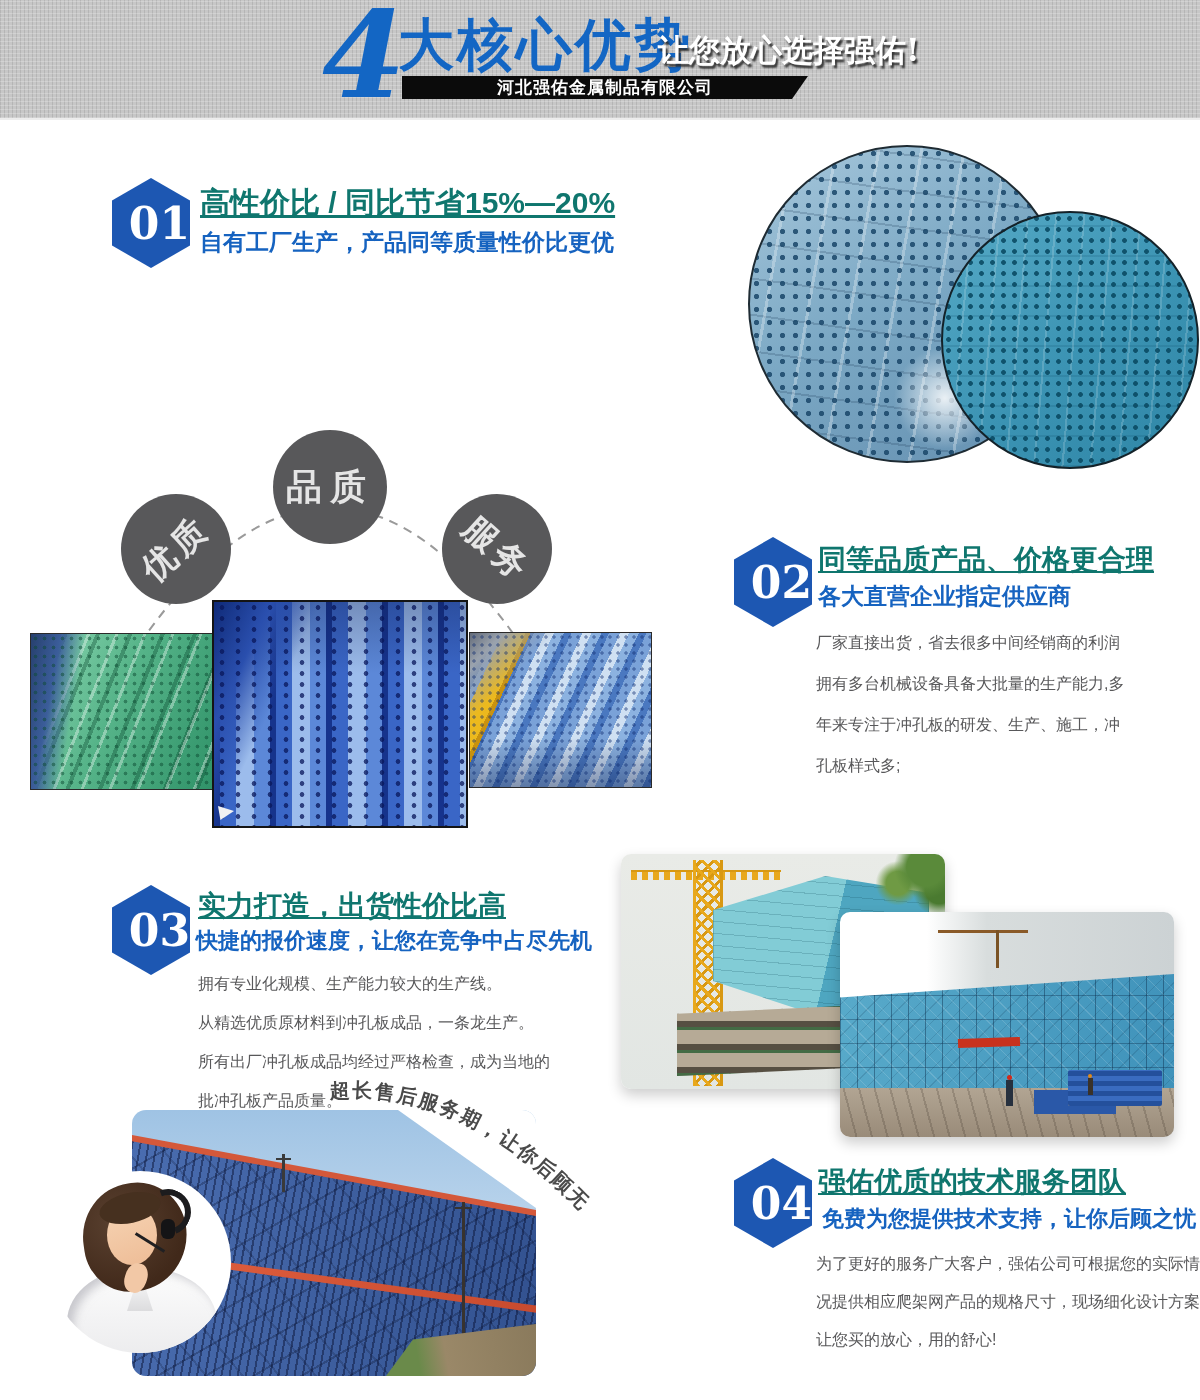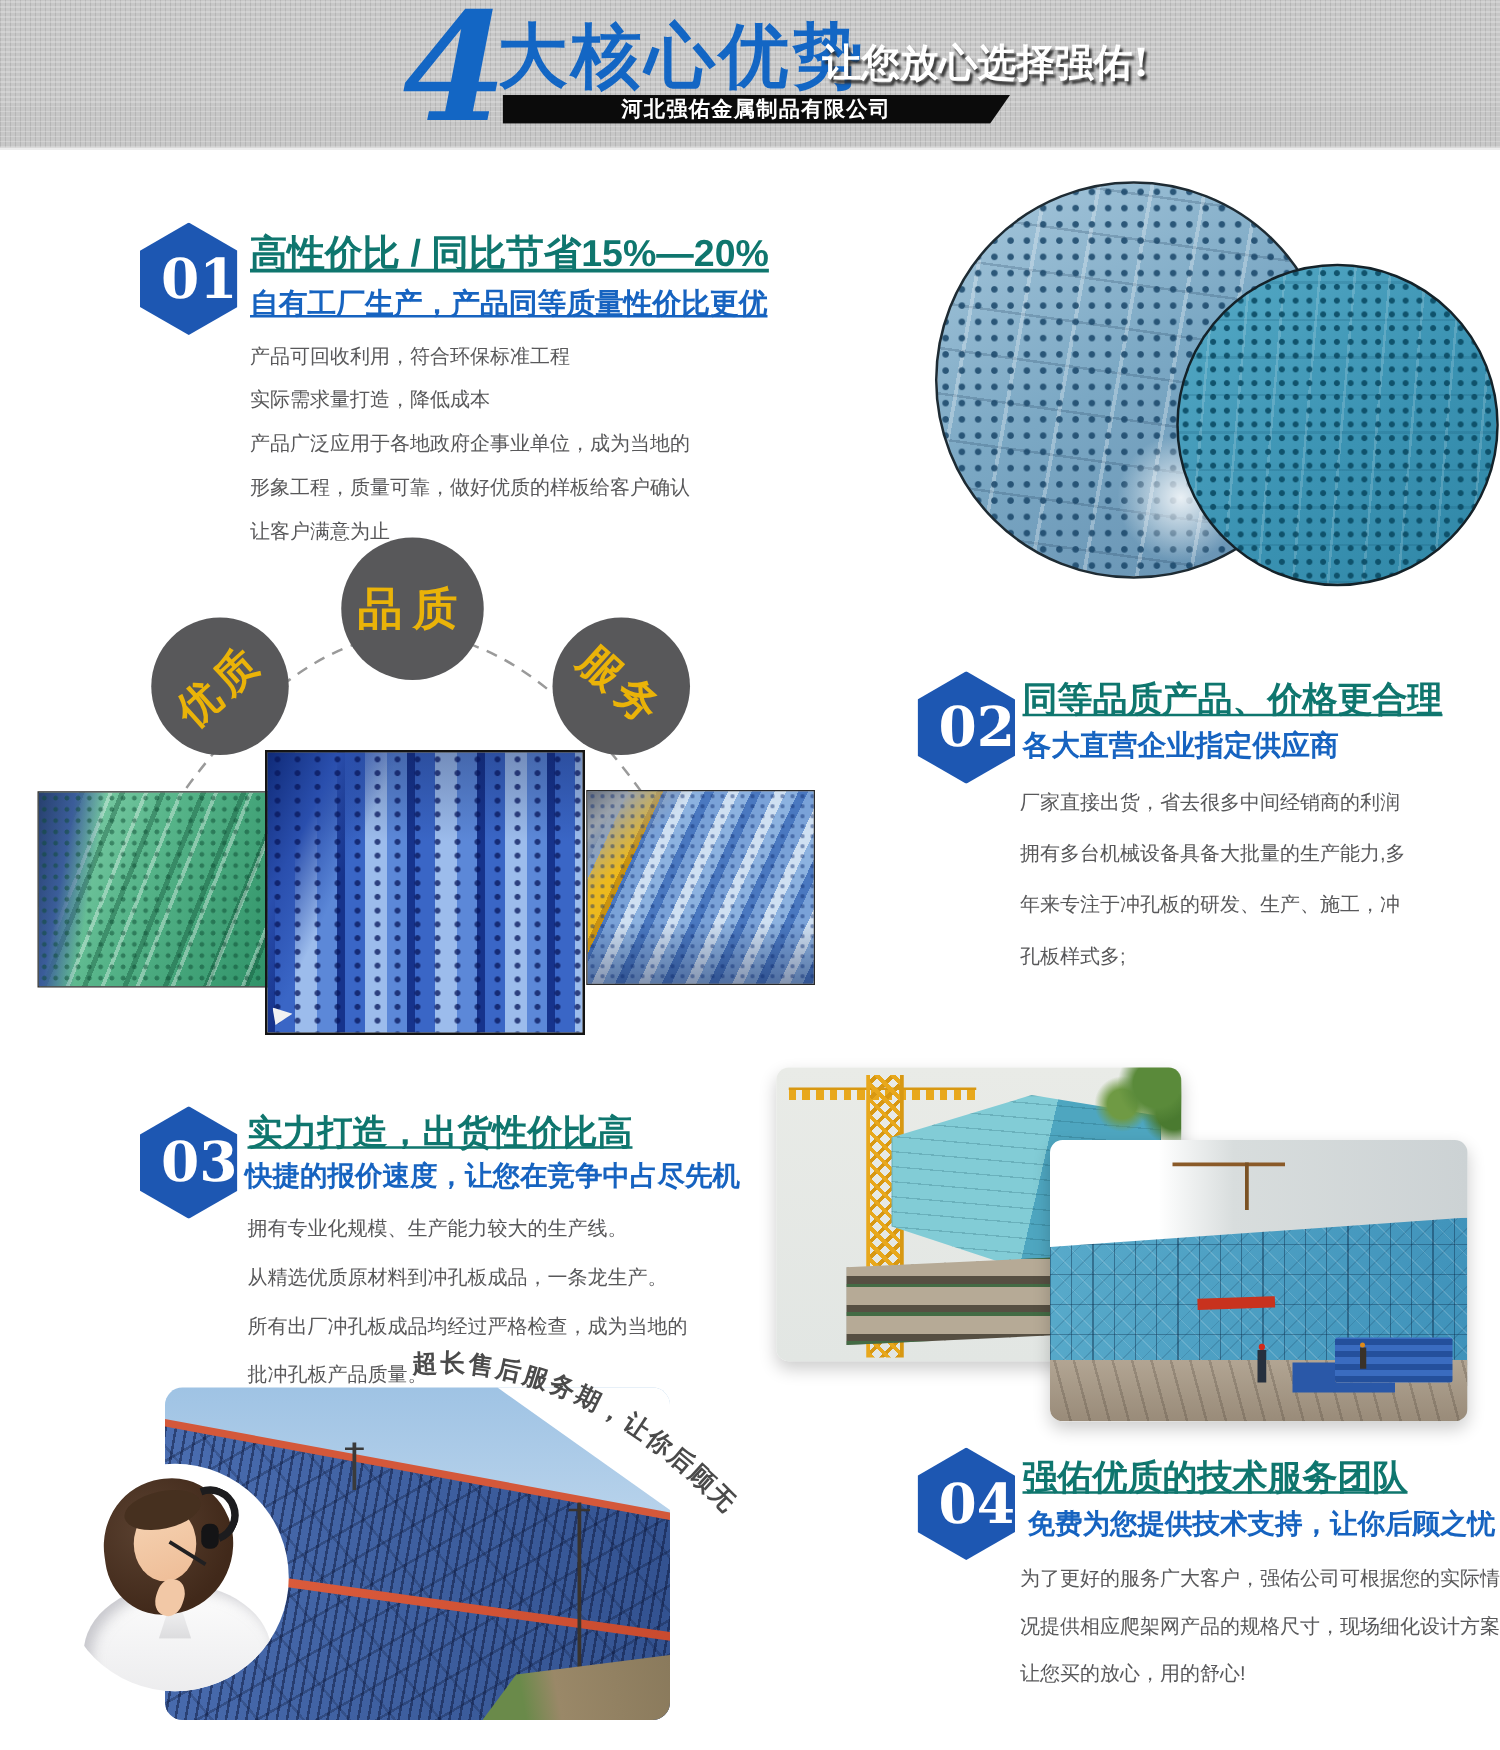--- a/index.html
+++ b/index.html
@@ -44,21 +44,21 @@
   #circlePhotoSmall{left:941px;top:211px;width:254px;height:254px;border:2px solid #142229;
     background-image:
       radial-gradient(circle, rgba(10,75,100,.9) 2px, rgba(10,75,100,0) 2.8px),
       repeating-linear-gradient(95deg, rgba(255,255,255,.16) 0 2px, rgba(255,255,255,0) 2px 28px),
       repeating-linear-gradient(0deg, rgba(15,80,110,.18) 0 2px, rgba(15,80,110,0) 2px 30px),
       linear-gradient(140deg, #56aac6 0%, #3b93b3 55%, #2f86a6 100%);
     background-size:11px 11px,auto,auto,auto;}
 
   
   .qc{position:absolute;border-radius:50%;background:#58585a;display:flex;align-items:center;justify-content:center;
-      color:#eab308;font-weight:bold;}
+      color:#e5e5e5;font-weight:bold;}
   #qcCenter{left:273px;top:430px;width:114px;height:114px;font-size:36px;letter-spacing:8px;}
   #qcLeft{left:121px;top:494px;width:110px;height:110px;font-size:34px;letter-spacing:5px;}
   #qcLeft span{transform:rotate(-42deg);display:inline-block;}
   #qcRight{left:442px;top:494px;width:110px;height:110px;font-size:34px;letter-spacing:5px;}
   #qcRight span{transform:rotate(42deg);display:inline-block;}
 
   
   .panel-img{position:absolute;box-sizing:border-box;}
   #panelGreen{left:30px;top:633px;width:187px;height:157px;border:1px solid #2a2a2a;z-index:1;
     background-image:
@@ -195,28 +195,21 @@
     <div class="big4">4</div>
     <div class="hdr-title">大核心优势</div>
     <div class="tagline">让您放心选择强佑!</div>
     <div class="banner">河北强佑金属制品有限公司</div>
   </div>
 
   <div class="hex" style="left:112px;top:178px;">
     <span>01</span>
   </div>
   <div class="sec-title" style="left:200px;top:183px;font-size:30px;">高性价比 / 同比节省15%—20%</div>
-  <div class="sec-sub" style="left:200px;top:227px;font-size:23px;text-decoration:underline;">自有工厂生产，产品同等质量性价比更优</div>
-  <div class="sec-body" style="left:200px;top:268px;line-height:35px;">
-    <div>产品可回收利用，符合环保标准工程</div>
-    <div>实际需求量打造，降低成本</div>
-    <div>产品广泛应用于各地政府企事业单位，成为当地的</div>
-    <div>形象工程，质量可靠，做好优质的样板给客户确认</div>
-    <div>让客户满意为止</div>
-  </div>
+  <div class="sec-sub" style="left:200px;top:227px;font-size:23px;">自有工厂生产，产品同等质量性价比更优</div>
 
   <div class="circle-photo" id="circlePhotoBig"></div>
   <div class="circle-photo" id="circlePhotoSmall"></div>
 
   <svg id="arcDashSvg" width="560" height="250">
     <path d="M 62,245 Q 270,-80 478,245" fill="none" stroke="#9a9a9a" stroke-width="2" stroke-dasharray="9 7"></path>
   </svg>
 
   <div class="qc" id="qcLeft">
     <span>优质</span>

